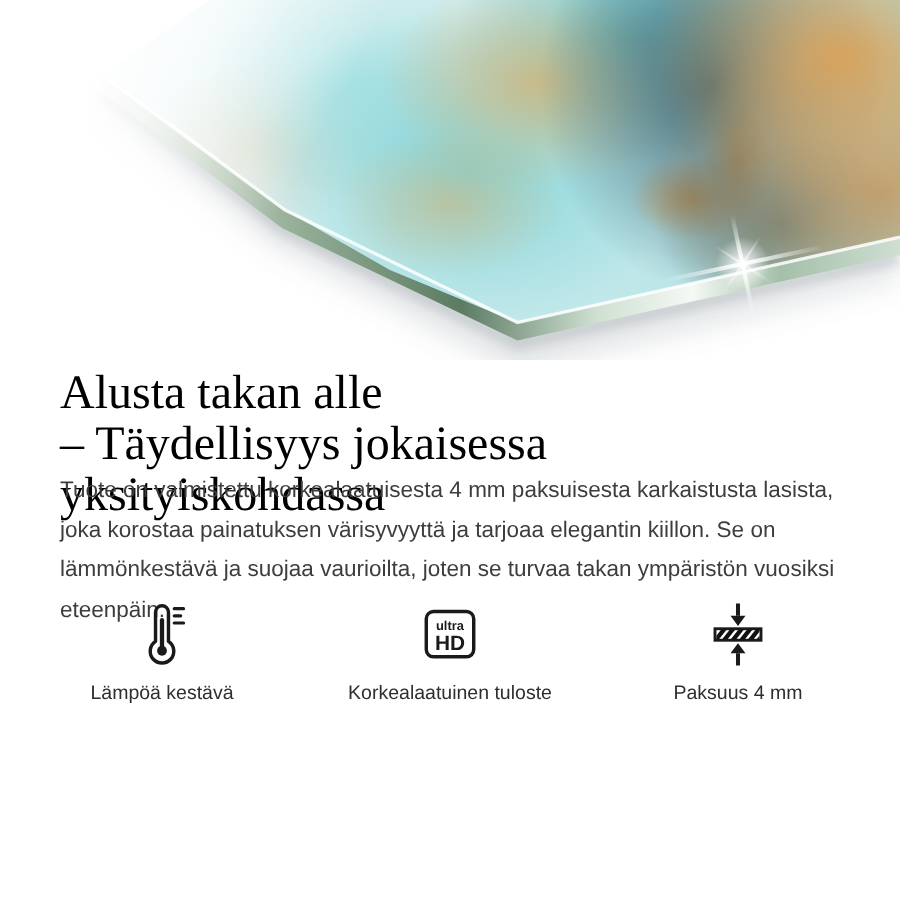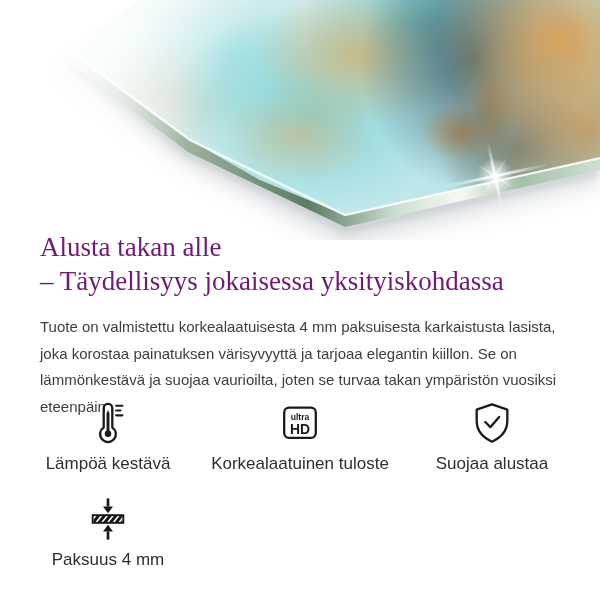--- a/index.html
+++ b/index.html
@@ -27,37 +27,37 @@
       radial-gradient(120px 80px at 180px 95px, rgba(226,186,140,.35), rgba(226,186,140,0) 70%),
       linear-gradient(100deg,#ffffff 2%,#eaf6f6 18%,#cfeced 45%,#bfe7e9 70%,#abdfe3 100%);
   }
   .fade{
     position:absolute;left:0;top:0;width:600px;height:240px;pointer-events:none;
     background:linear-gradient(118deg,#ffffff 9%,rgba(255,255,255,.75) 18%,rgba(255,255,255,0) 36%);
   }
 
   
   .headline{
-    position:absolute;left:40px;top:230px;right:20px;
+    position:absolute;left:40px;top:244px;right:20px;
     font-family:"Liberation Serif","DejaVu Serif",serif;
-    font-size:27px;line-height:34px;font-weight:400;color:#701a75;
+    font-size:32px;line-height:34px;font-weight:400;color:#000000;
   }
   .bodytext{
     position:absolute;left:40px;top:314px;width:528px;
     font-size:15px;line-height:26.5px;color:#3d3d3d;
   }
 
   
   .features{
     position:absolute;left:12px;right:12px;top:399px;
     display:grid;grid-template-columns:repeat(3,1fr);row-gap:21px;
   }
   .feature{display:flex;flex-direction:column;align-items:center;}
   .ficon{height:48px;display:flex;align-items:center;justify-content:center;}
-  .flabel{margin-top:7px;font-size:17px;color:#2e2e2e;white-space:nowrap;}
+  .flabel{margin-top:7px;font-size:13px;color:#2e2e2e;white-space:nowrap;}
   .ficon svg{display:block;}
   .stroke{fill:none;stroke:#1a1a1a;stroke-width:2.4;stroke-linecap:round;stroke-linejoin:round;}
   .fillink{fill:#1a1a1a;stroke:none;}
 </style>
 </head>
 <body>
 
 <div class="hero">
 
   <svg width="600" height="240">
@@ -144,29 +144,20 @@
     <div class="ficon">
       <svg width="46" height="46" viewBox="0 0 48 48">
         <rect x="7.5" y="8" width="33" height="31.5" rx="5" class="stroke" stroke-width="2.6"></rect>
         <text x="24" y="21" text-anchor="middle" font-family="Liberation Sans,sans-serif" font-size="9" font-weight="700" fill="#1a1a1a">ultra</text>
         <text x="24" y="35" text-anchor="middle" font-family="Liberation Sans,sans-serif" font-size="14.5" font-weight="700" fill="#1a1a1a">HD</text>
       </svg>
     </div>
     <div class="flabel">Korkealaatuinen tuloste</div>
   </div>
 
-  <div class="feature">
-    <div class="ficon">
-      <svg width="46" height="46" viewBox="0 0 48 48">
-        <path class="stroke" d="M24,4.5 L40,10 L40,21.5 C40,32 33,39.5 24,43.5 C15,39.5 8,32 8,21.5 L8,10 Z"></path>
-        <path class="stroke" stroke-width="2.6" d="M17,23 L22.3,28.3 L31.5,17.8"></path>
-      </svg>
-    </div>
-    <div class="flabel">Suojaa alustaa</div>
-  </div>
 
 
 
   <div class="feature">
     <div class="ficon">
       <svg width="46" height="46" viewBox="0 0 48 48">
         <defs>
             <clipPath id="barClip">
               <rect x="9" y="20.5" width="30" height="7"></rect>
             </clipPath>

